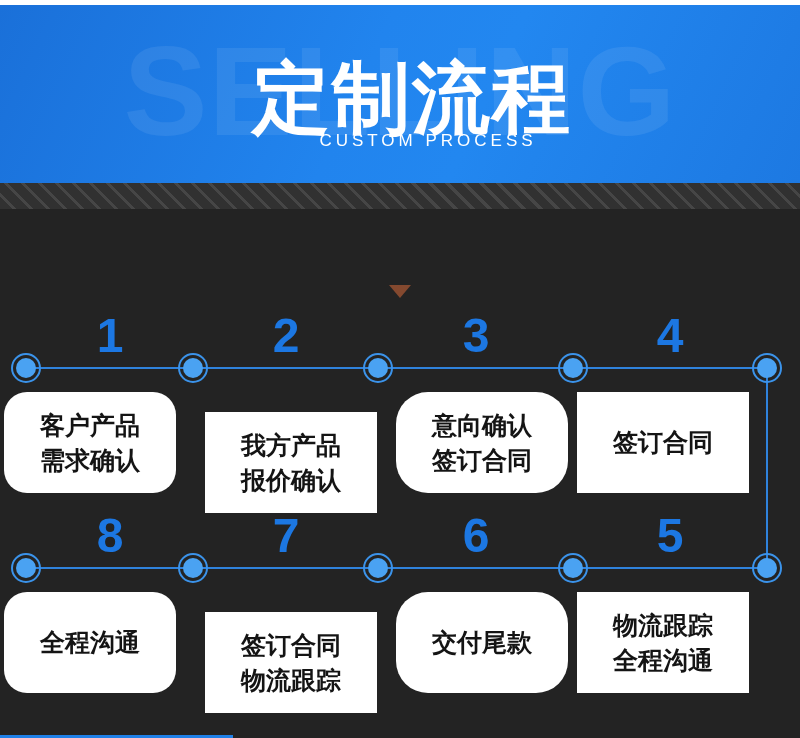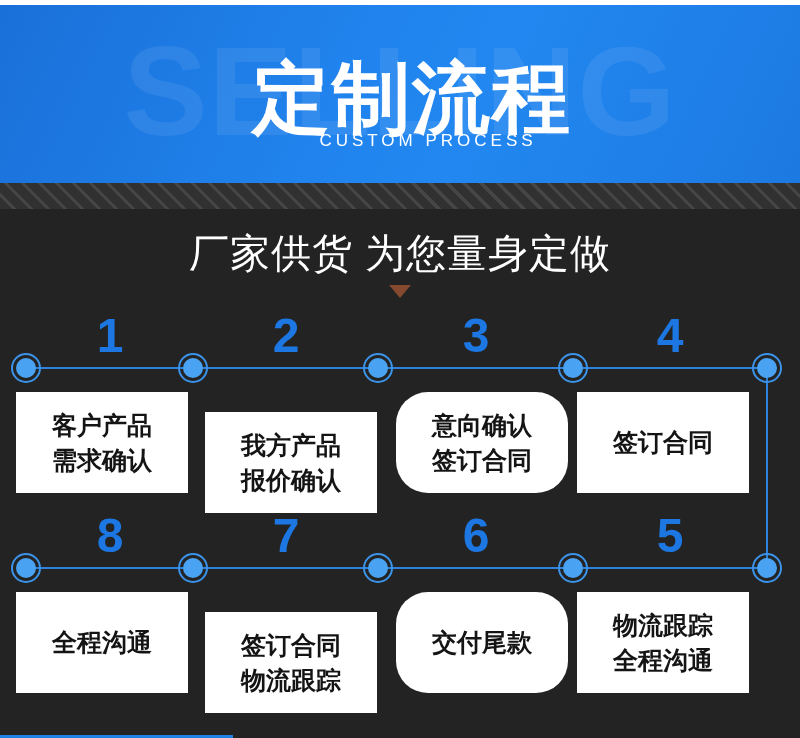--- a/index.html
+++ b/index.html
@@ -73,40 +73,39 @@
   .n1 { left:110px; } .n2 { left:286px; } .n3 { left:476px; } .n4 { left:670px; }
 
   .step-card {
     position:absolute; width:172px; height:101px; background:#ffffff;
     display:flex; align-items:center; justify-content:center;
     text-align:center; color:#141414; font-size:25px; font-weight:bold;
     line-height:1.4; white-space:pre-line;
   }
   .step-card.r1 { top:392px; }
   .step-card.r2 { top:592px; }
-  .b1 { left:16px; } .b2 { left:205px;margin-top:20px; } .b3 { left:396px;border-radius:32px; } .b4 { left:577px; }
+  .b1 { left:4px;border-radius:23px; } .b2 { left:205px;margin-top:20px; } .b3 { left:396px;border-radius:32px; } .b4 { left:577px; }
 
   .bottom-sliver { position:absolute; left:0; bottom:0; width:233px; height:3px; background:#1f80e8; }
 </style>
 </head>
 <body>
 
 <div class="page">
 
   <div class="top-strip"></div>
 
   <header class="banner">
     <div class="watermark">SELLING</div>
     <h1 class="banner-title">定制流程</h1>
     <div class="banner-subtitle">CUSTOM PROCESS</div>
   </header>
 
   <div class="stripe-band"></div>
 
-  <h2 class="headline">厂家供货 为您量身定做</h2>
   <div class="triangle"></div>
 
   <div>
 
     <div class="hline r1"></div>
     <div class="hline r2"></div>
     <div class="vline"></div>
 
     <div class="dot r1 c1"></div>
     <div class="dot r1 c2"></div>

